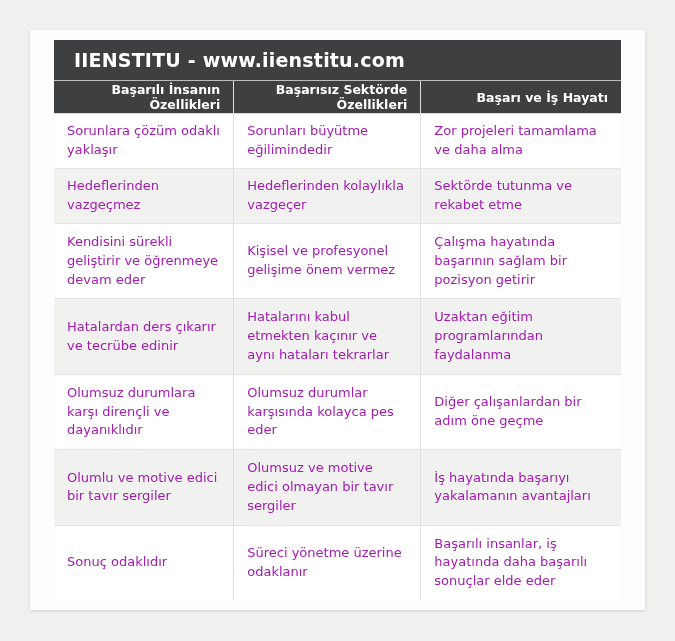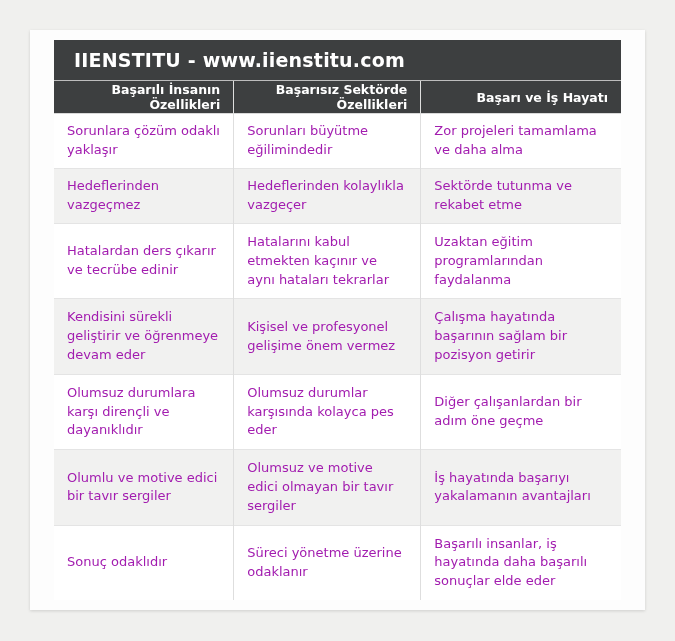--- a/index.html
+++ b/index.html
@@ -94,28 +94,28 @@
         <td>Sorunlara çözüm odaklı yaklaşır</td>
         <td>Sorunları büyütme eğilimindedir</td>
         <td>Zor projeleri tamamlama ve daha alma</td>
       </tr>
       <tr>
         <td>Hedeflerinden vazgeçmez</td>
         <td>Hedeflerinden kolaylıkla vazgeçer</td>
         <td>Sektörde tutunma ve rekabet etme</td>
       </tr>
       <tr>
+        <td>Kendisini sürekli geliştirir ve öğrenmeye devam eder</td>
+        <td>Kişisel ve profesyonel gelişime önem vermez</td>
+        <td>Çalışma hayatında başarının sağlam bir pozisyon getirir</td>
+      </tr>
+      <tr>
         <td>Hatalardan ders çıkarır ve tecrübe edinir</td>
         <td>Hatalarını kabul etmekten kaçınır ve aynı hataları tekrarlar</td>
         <td>Uzaktan eğitim programlarından faydalanma</td>
-      </tr>
-      <tr>
-        <td>Kendisini sürekli geliştirir ve öğrenmeye devam eder</td>
-        <td>Kişisel ve profesyonel gelişime önem vermez</td>
-        <td>Çalışma hayatında başarının sağlam bir pozisyon getirir</td>
       </tr>
       <tr>
         <td>Olumsuz durumlara karşı dirençli ve dayanıklıdır</td>
         <td>Olumsuz durumlar karşısında kolayca pes eder</td>
         <td>Diğer çalışanlardan bir adım öne geçme</td>
       </tr>
       <tr>
         <td>Olumlu ve motive edici bir tavır sergiler</td>
         <td>Olumsuz ve motive edici olmayan bir tavır sergiler</td>
         <td>İş hayatında başarıyı yakalamanın avantajları</td>

